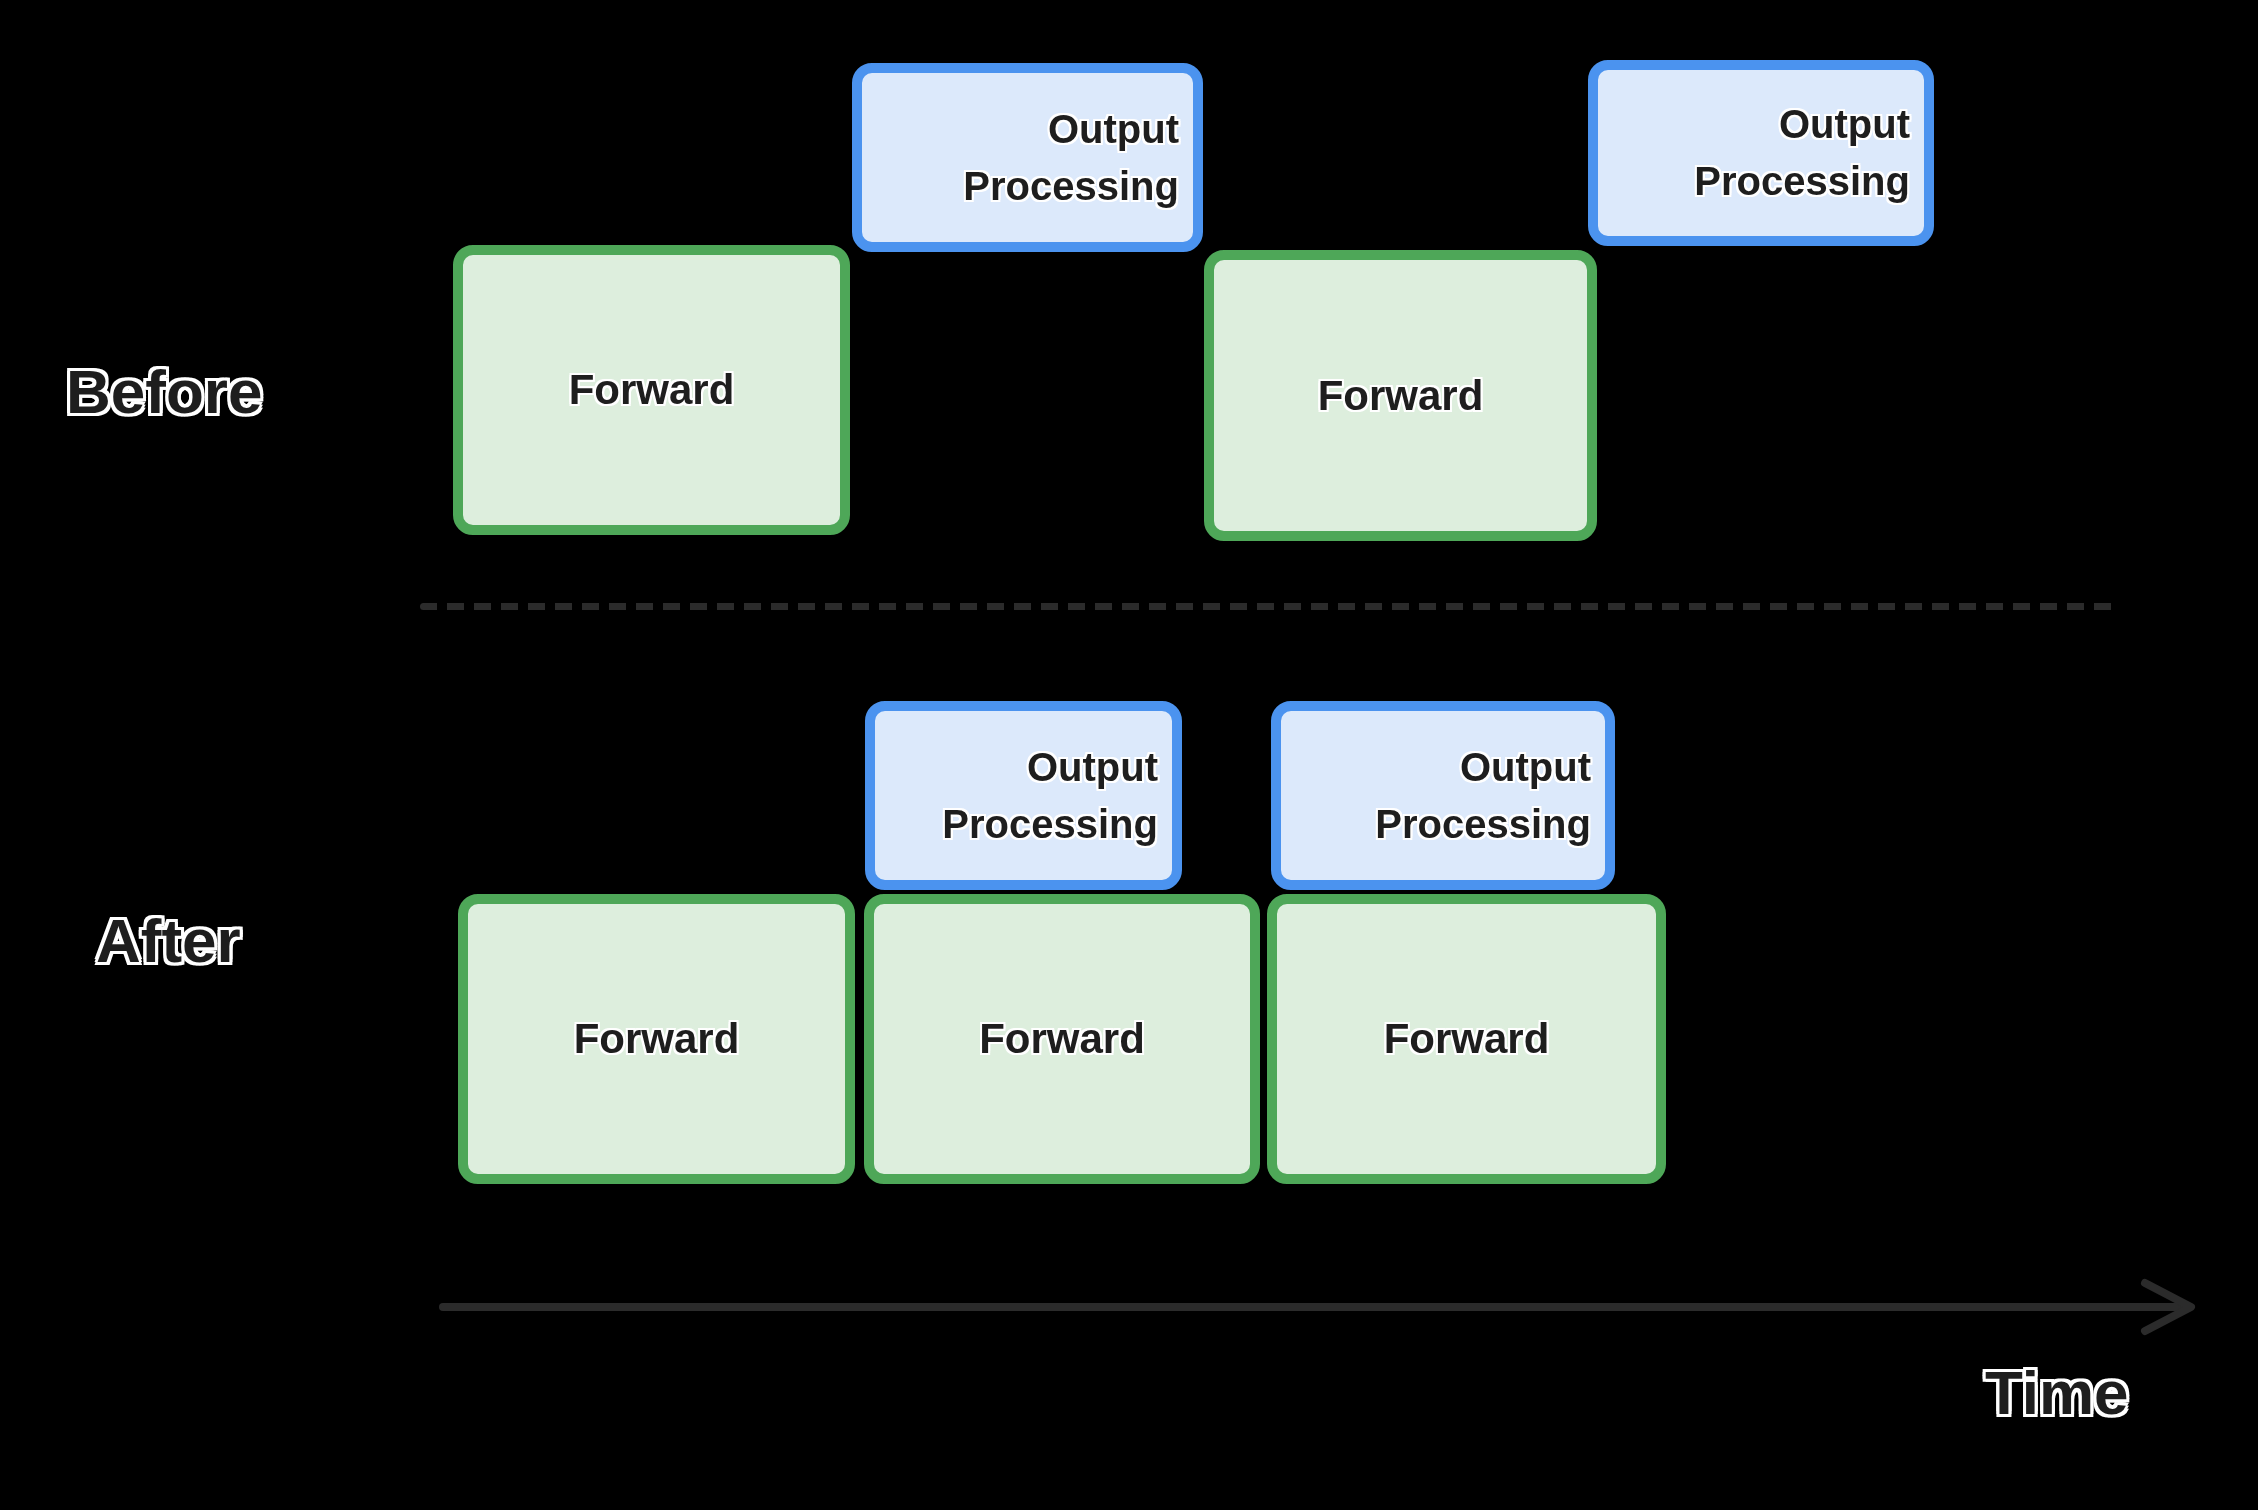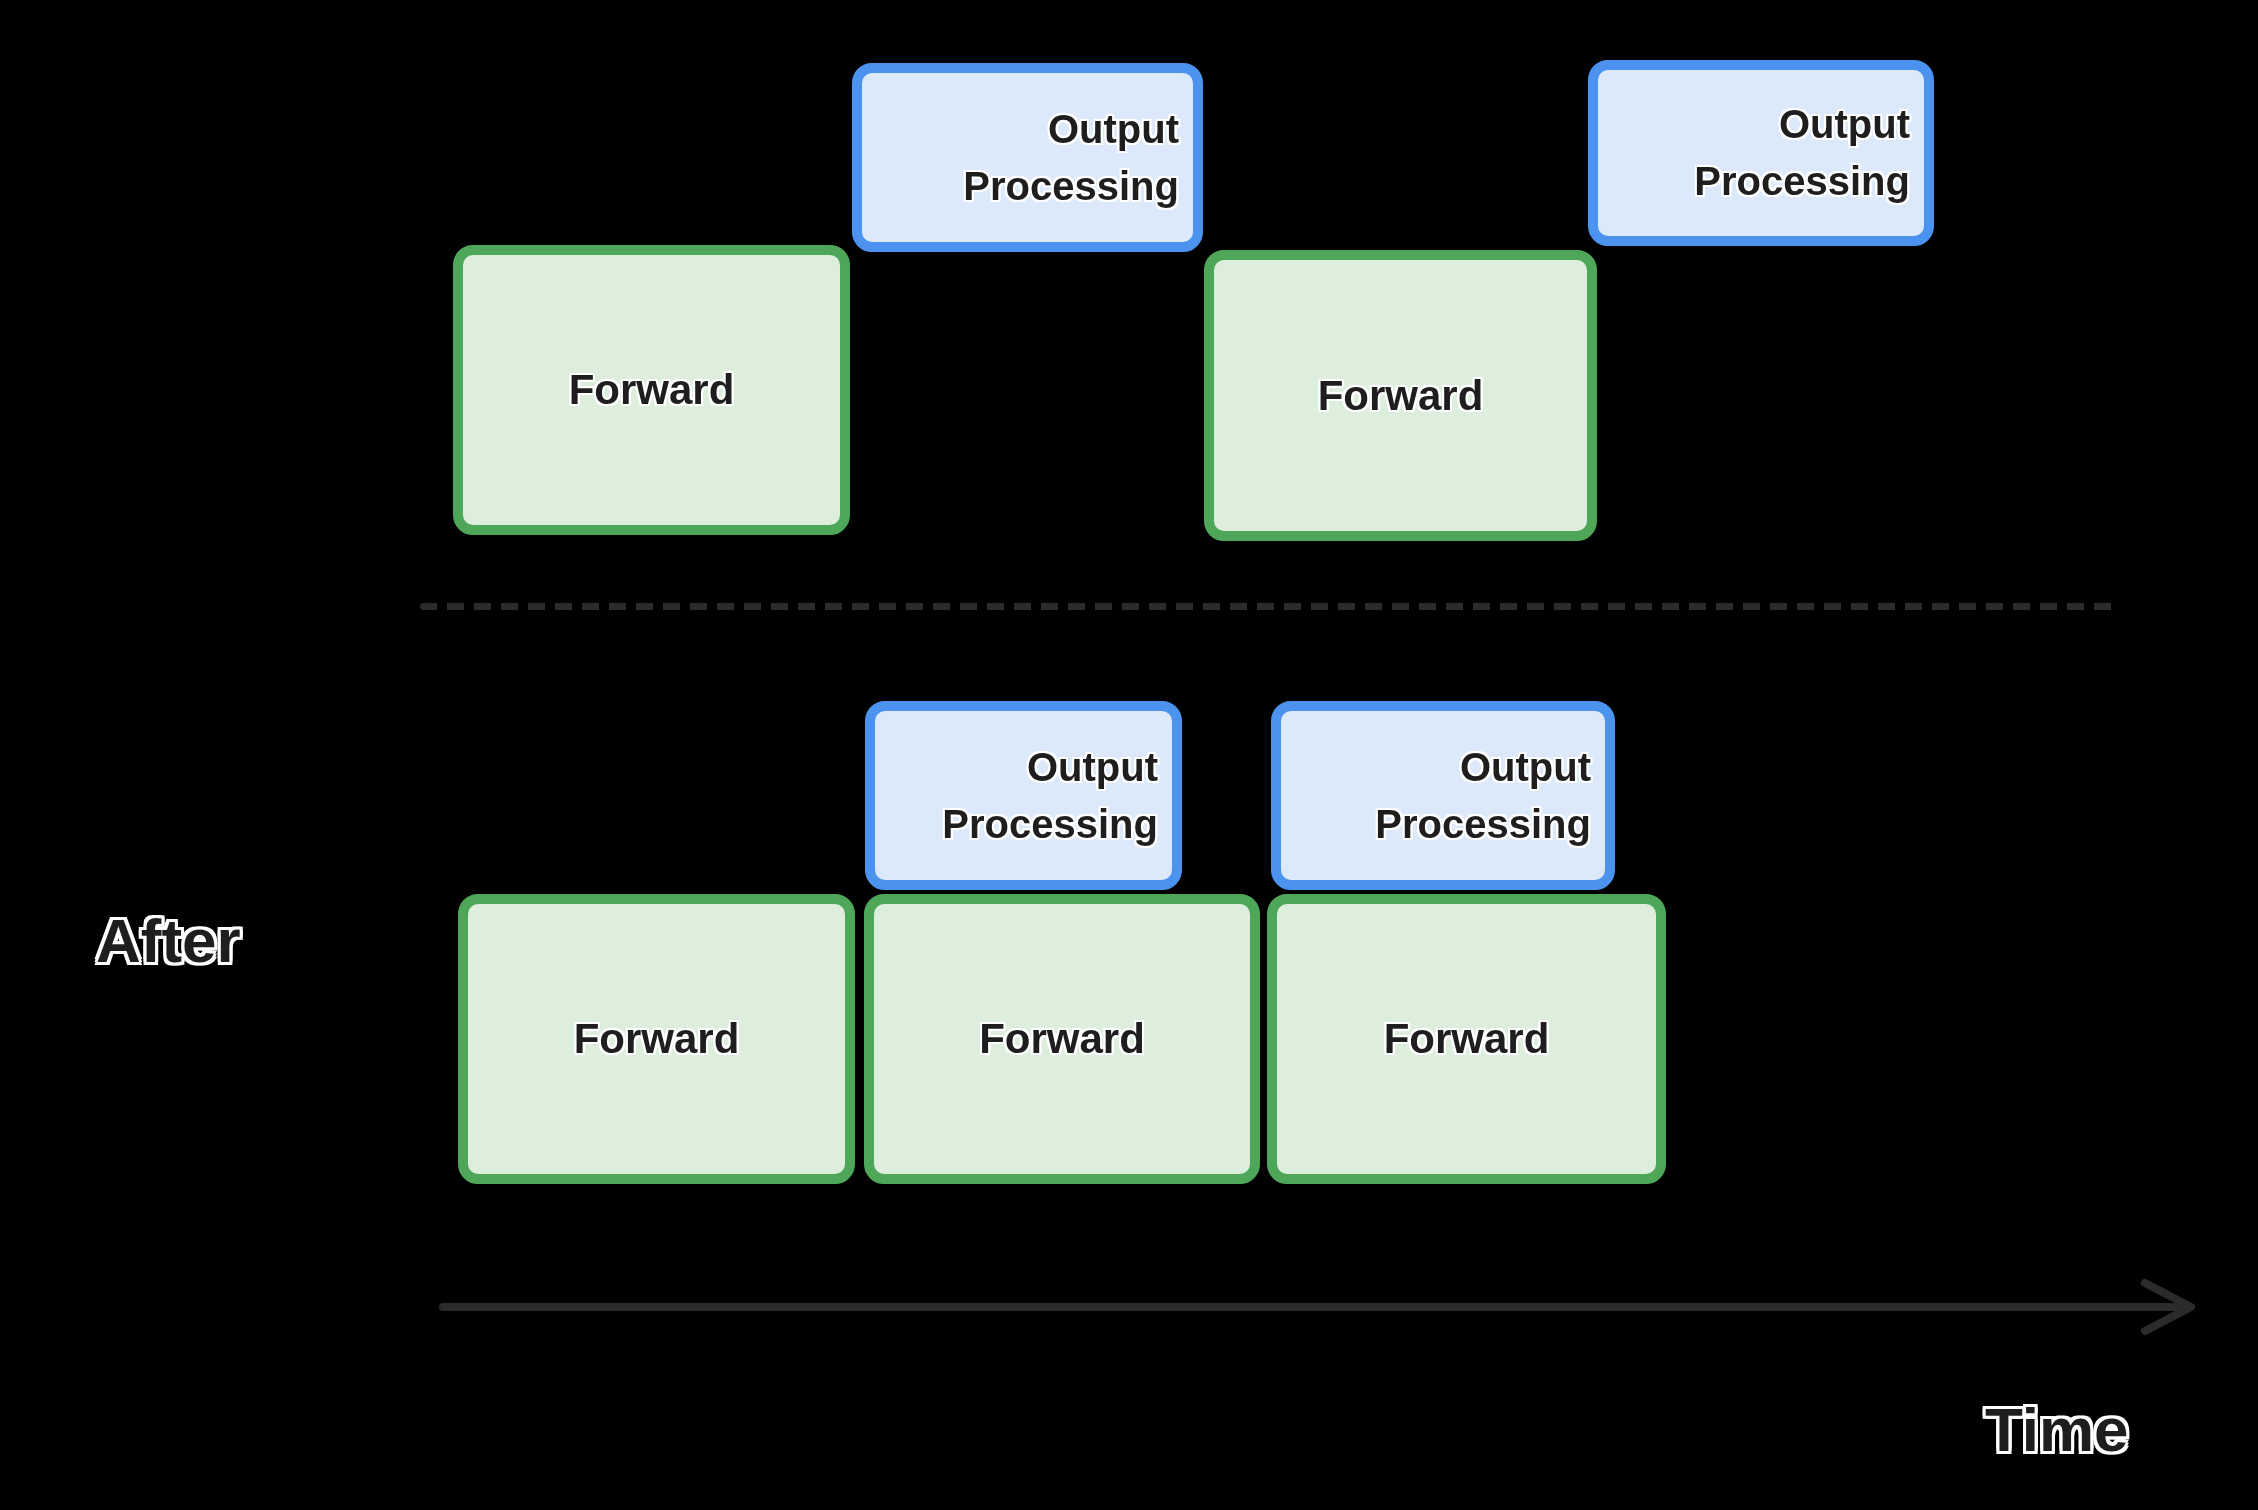--- a/index.html
+++ b/index.html
@@ -75,21 +75,21 @@
        3px -3px 0 var(--label-outline, #ffffff),
       -3px  3px 0 var(--label-outline, #ffffff),
        3px  3px 0 var(--label-outline, #ffffff),
       -3px  0   0 var(--label-outline, #ffffff),
        3px  0   0 var(--label-outline, #ffffff),
        0   -3px 0 var(--label-outline, #ffffff),
        0    3px 0 var(--label-outline, #ffffff);
   }
   #label-before { left: 66px;   top: 356px;  }
   #label-after  { left: 96px;   top: 905px;  }
-  #label-time   { left: 1985px; top: 1357px; margin-top: 37px; }
+  #label-time   { left: 1985px; top: 1357px; }
 
   
   #separator {
     position: absolute;
     left: 420px;
     top: 603px;
     width: 1700px;
     height: 7px;
     border-radius: 4px;
     background: repeating-linear-gradient(
@@ -104,20 +104,21 @@
     position: absolute;
     left: 435px;
     top: 1272px;
   }
 </style>
 </head>
 <body>
 
 <div class="canvas">
 
+  <div class="row-label" id="label-before">Before</div>
 
   <div class="box forward" id="fwd-a">Forward</div>
 
   <div class="box forward" id="fwd-b">Forward</div>
 
   <div class="box output" id="op-a">Output Processing</div>
 
   <div class="box output" id="op-b">Output Processing</div>
 
   <div id="separator"></div>

